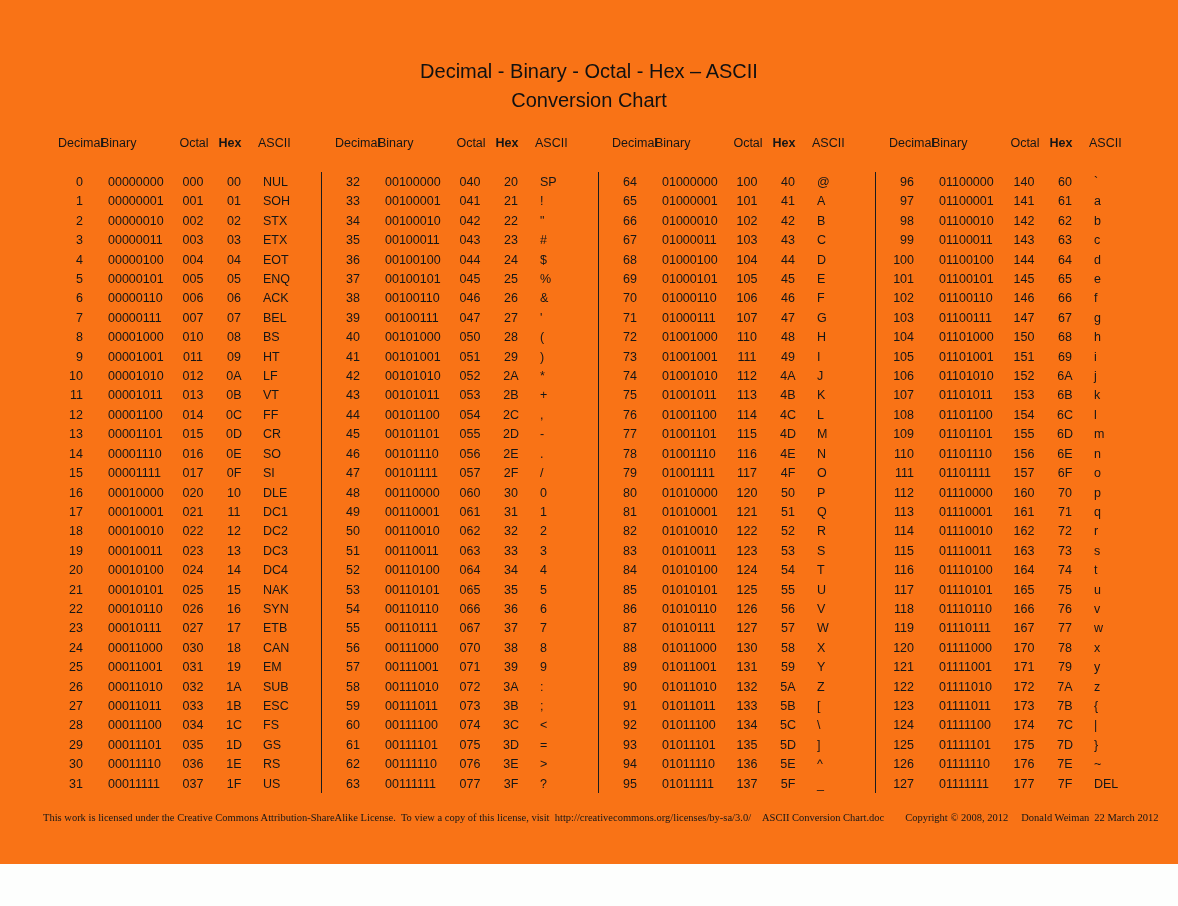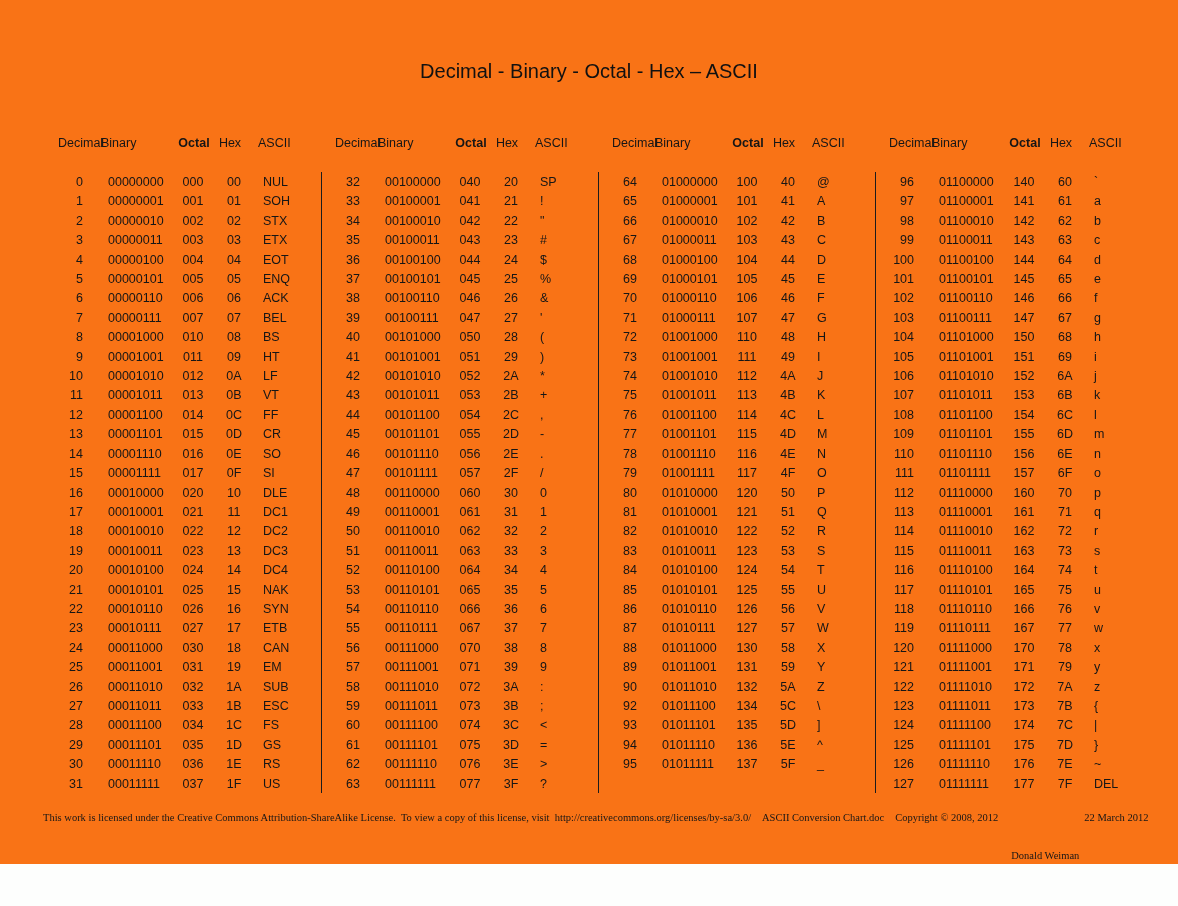--- a/index.html
+++ b/index.html
@@ -33,22 +33,22 @@
   .sep {
     width: 1px;
     height: 621px;
     margin-top: 36px;
     background: #1c1c1c;
   }
   .ghead { position: relative; height: 14px; font-size: 12.5px; }
   .hcell { position: absolute; top: 0; line-height: 14px; white-space: pre; }
   .h0 { left: 13px;     width: 56px; text-align: left; }
   .h1 { left: 56px;  width: 72px; text-align: left; }
-  .h2 { left: 124px; width: 50px; text-align: center; font-weight: bold; }
-  .h3 { left: 167px; width: 36px; text-align: center; }
+  .h2 { left: 124px; width: 50px; text-align: center; }
+  .h3 { left: 167px; width: 36px; text-align: center; font-weight: bold; }
   .h4 { left: 213px; }
   .rows { margin-top: 23px; }
   .trow { position: relative; height: 19.42px; }
   .cell {
     position: absolute;
     top: 0;
     line-height: 19.42px;
     font-size: 12.5px;
     white-space: pre;
   }
@@ -60,31 +60,32 @@
   .footer {
     position: absolute;
     top: 812px;
     font-family: "Liberation Serif", serif;
     font-size: 10.5px;
     color: #161616;
     white-space: pre;
   }
   .footer-left  { left: 43px; }
   .footer-right { left: 762px; display: flex; }
-  .gap-a { margin-left: 11px; }
-  .gap-b { margin-left: 13px; margin-top: 38px; }
+  .gap-a { margin-left: 21px; }
+  .gap-b { margin-left: 13px; }
   .gap-c { margin-left: 5px; }
 </style>
 </head>
 <body>
 
 <div class="page">
 
   <div class="title-block">
     <div>Decimal - Binary - Octal - Hex – ASCII</div>
+    <div>Conversion Chart</div>
   </div>
 
   <div class="conversion-table" id="tbl">
       <div class="group">
         <div class="ghead">
           <span class="hcell h0">Decimal</span>
           <span class="hcell h1">Binary</span>
           <span class="hcell h2">Octal</span>
           <span class="hcell h3">Hex</span>
           <span class="hcell h4">ASCII</span>
@@ -743,20 +744,27 @@
             <span class="cell c2">131</span>
             <span class="cell c3">59</span>
             <span class="cell c4">Y</span>
           </div>
           <div class="trow">
             <span class="cell c0">90</span>
             <span class="cell c1">01011010</span>
             <span class="cell c2">132</span>
             <span class="cell c3">5A</span>
             <span class="cell c4">Z</span>
+          </div>
+          <div class="trow">
+            <span class="cell c0">91</span>
+            <span class="cell c1">01011011</span>
+            <span class="cell c2">133</span>
+            <span class="cell c3">5B</span>
+            <span class="cell c4">[</span>
           </div>
           <div class="trow">
             <span class="cell c0">92</span>
             <span class="cell c1">01011100</span>
             <span class="cell c2">134</span>
             <span class="cell c3">5C</span>
             <span class="cell c4">\</span>
           </div>
           <div class="trow">
             <span class="cell c0">93</span>

